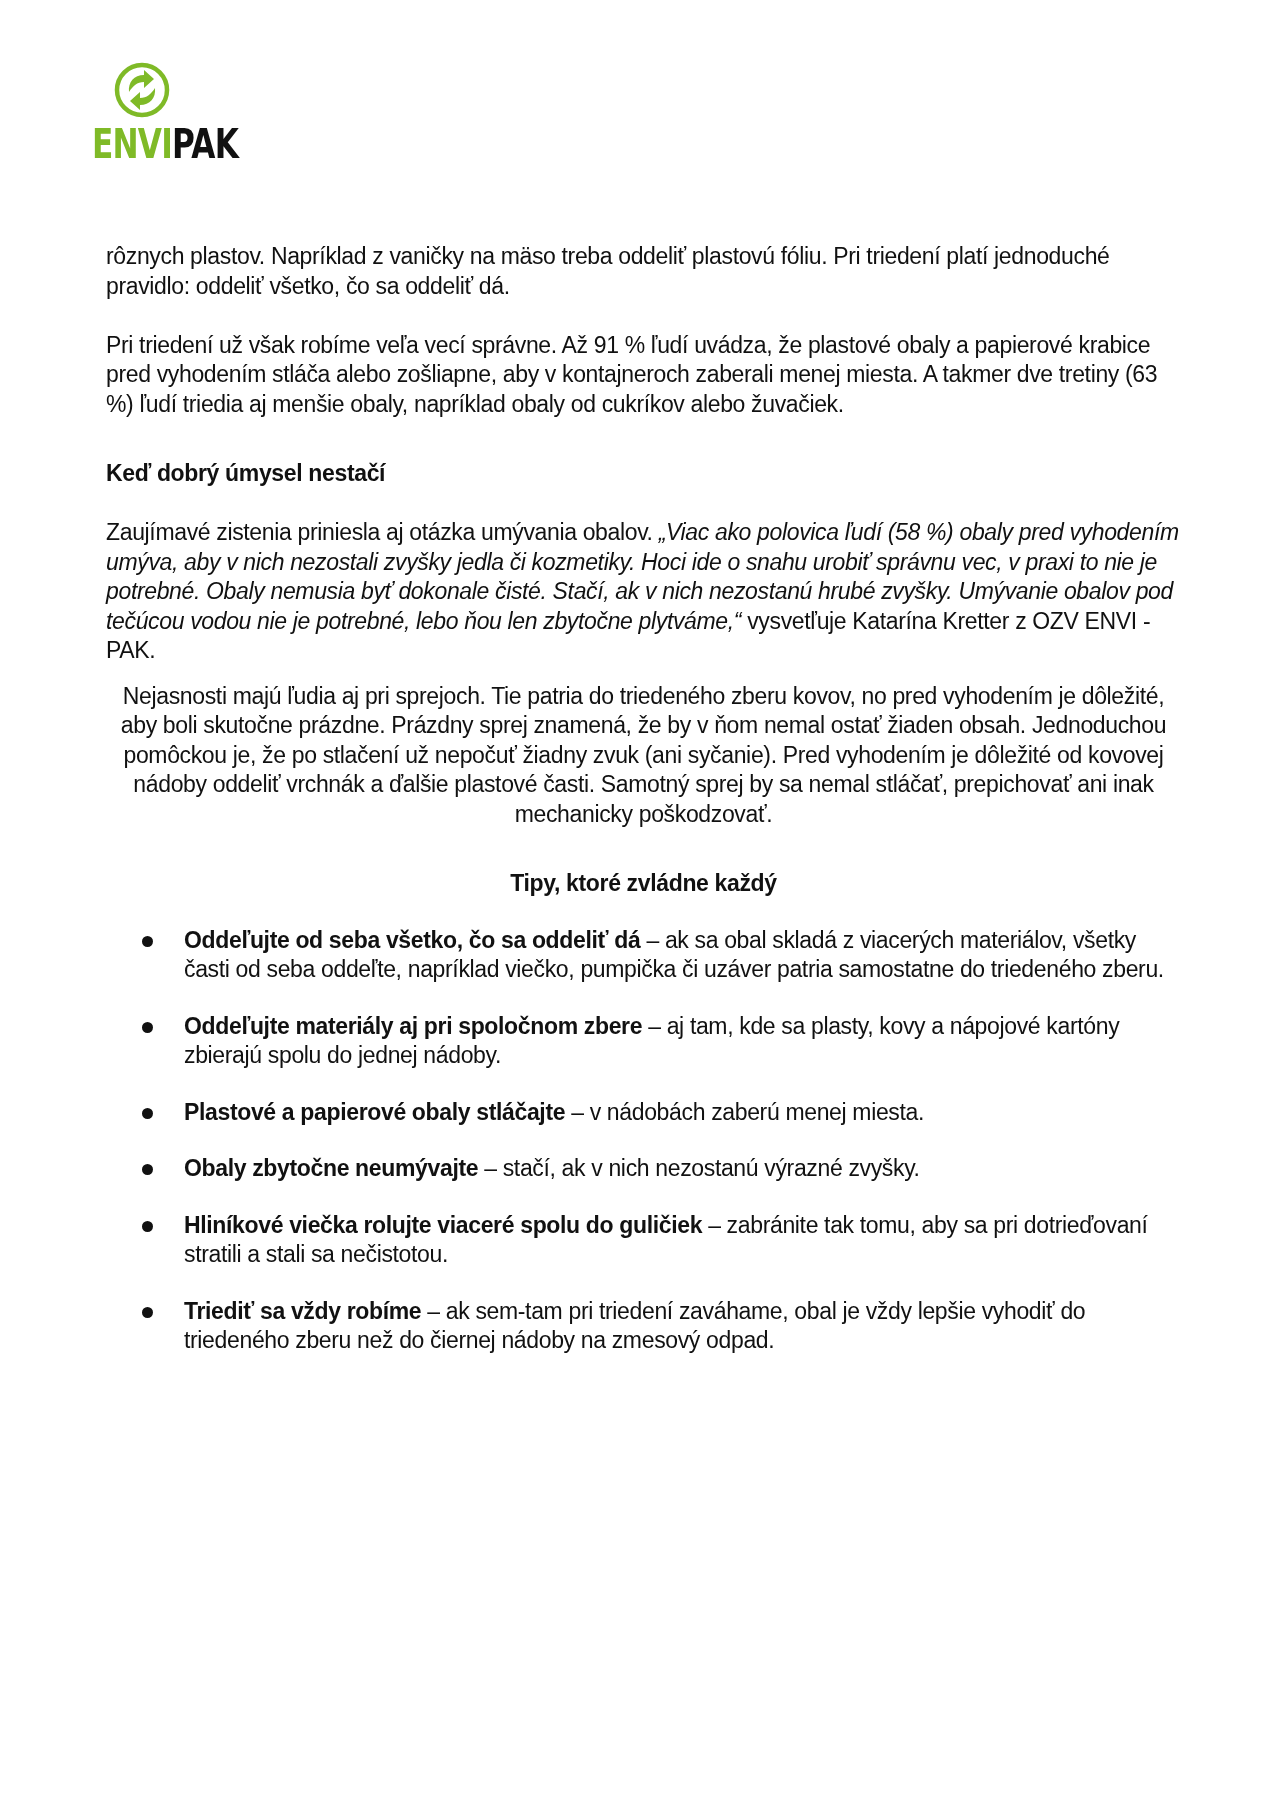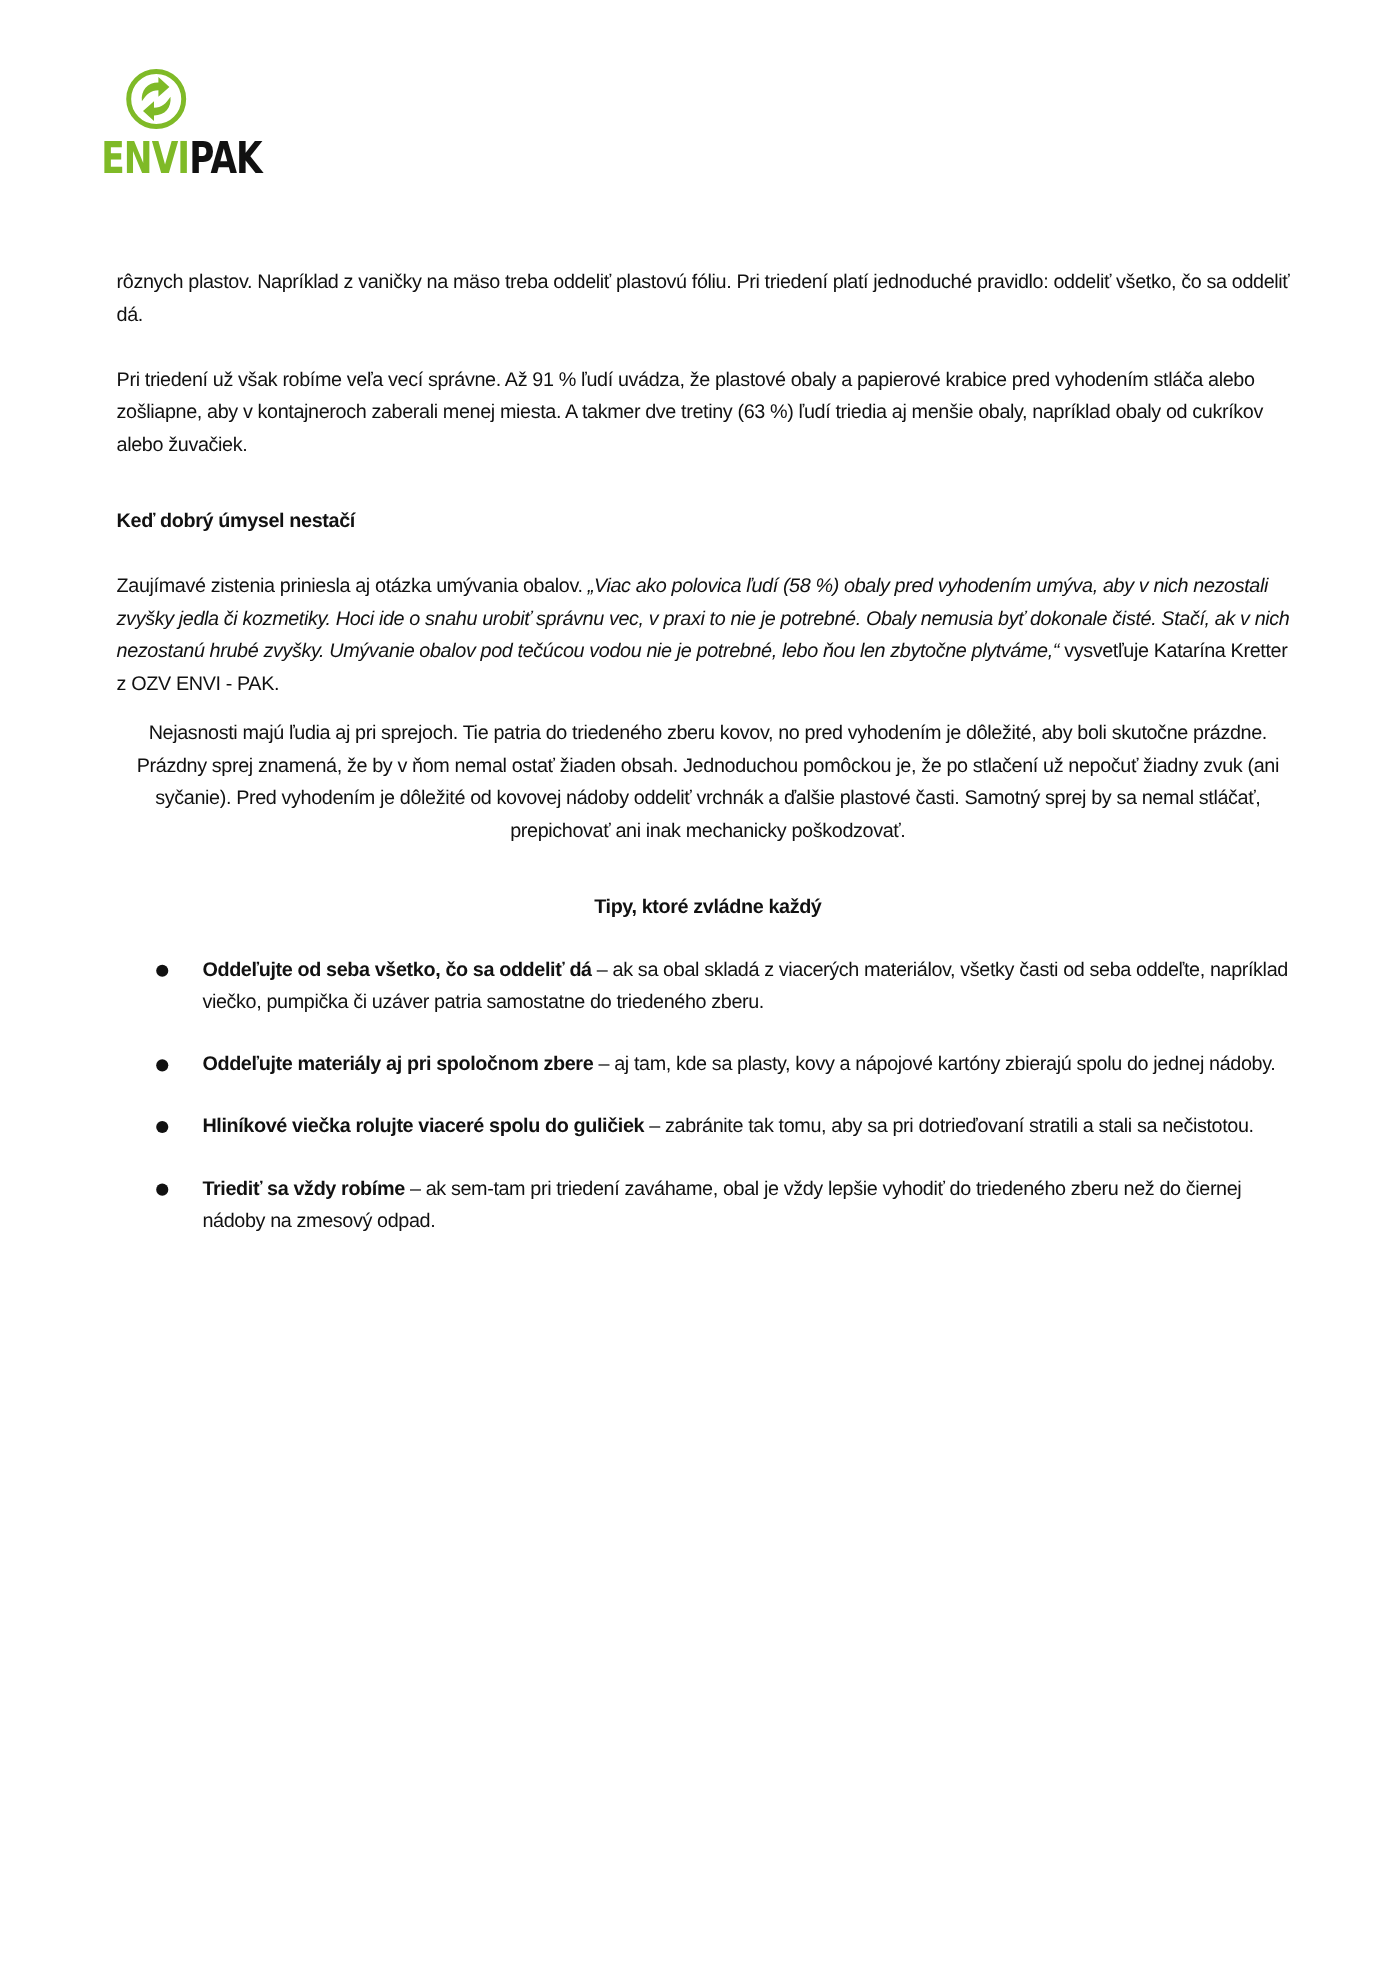--- a/index.html
+++ b/index.html
@@ -6,21 +6,21 @@
     body { width: 1272px; height: 1800px; position: relative; overflow: hidden;
       font-family: "Liberation Sans", sans-serif; color: #111111; }
     .logo { position: absolute; left: 92px; top: 62px; width: 140px; height: 104px; }
     .logo-mark { position: absolute; left: 22px; top: 0; width: 56px; height: 56px; }
     .logo-text { position: absolute; left: 0; top: 58px; font-family: "DejaVu Sans", sans-serif;
       font-weight: bold; font-size: 40px; letter-spacing: -1px; line-height: 48px;
       transform: scaleX(0.78); transform-origin: left top; white-space: nowrap; }
     .logo-text .g { color: #7fba27; }
     .logo-text .k { color: #111111; }
     .content { position: absolute; left: 106px; top: 242px; width: 1075px;
-      font-size: 18px; line-height: 29.5px; letter-spacing: -0.35px; }
+      font-size: 23px; line-height: 29.5px; letter-spacing: -0.35px; }
     p { margin: 0; }
     .gap-lg { margin-top: 29.5px; }
     .gap-md { margin-top: 16px; text-align: center; }
     .h { font-weight: bold; margin-top: 40px; }
     i { font-style: italic; }
     ul { list-style: none; margin: 22px 0 0 0; padding: 0; }
     li { position: relative; padding-left: 78px; margin-top: 27px; }
     li .bullet { position: absolute; left: 36px; top: 10px; width: 11px; height: 11px;
       border-radius: 50%; background: #111111; }
     li b { font-weight: bold; }
@@ -47,16 +47,18 @@
   <p class="gap-lg"><span>Zaujímavé zistenia priniesla aj otázka umývania obalov. </span><i>„Viac ako polovica ľudí (58 %) obaly pred vyhodením umýva, aby v nich nezostali zvyšky jedla či kozmetiky. Hoci ide o snahu urobiť správnu vec, v praxi to nie je potrebné. Obaly nemusia byť dokonale čisté. Stačí, ak v nich nezostanú hrubé zvyšky. Umývanie obalov pod tečúcou vodou nie je potrebné, lebo ňou len zbytočne plytváme,“</i><span> vysvetľuje Katarína Kretter z OZV ENVI - PAK.</span></p>
 
   <p class="gap-md">Nejasnosti majú ľudia aj pri sprejoch. Tie patria do triedeného zberu kovov, no pred vyhodením je dôležité, aby boli skutočne prázdne. Prázdny sprej znamená, že by v ňom nemal ostať žiaden obsah. Jednoduchou pomôckou je, že po stlačení už nepočuť žiadny zvuk (ani syčanie).  Pred vyhodením je dôležité od kovovej nádoby oddeliť vrchnák a ďalšie plastové časti. Samotný sprej by sa nemal stláčať, prepichovať ani inak mechanicky poškodzovať.</p>
 
   <p class="gap-md h">Tipy, ktoré zvládne každý</p>
 
 
   <ul>
     <li><span class="bullet"></span><b>Oddeľujte od seba všetko, čo sa oddeliť dá</b><span> – ak sa obal skladá z viacerých materiálov, všetky časti od seba oddeľte, napríklad viečko, pumpička či uzáver patria samostatne do triedeného zberu.</span></li>
     <li><span class="bullet"></span><b>Oddeľujte materiály aj pri spoločnom zbere</b><span> – aj tam, kde sa plasty, kovy a nápojové kartóny zbierajú spolu do jednej nádoby.</span></li>
+    <li><span class="bullet"></span><b>Plastové a papierové obaly stláčajte</b><span> – v nádobách zaberú menej miesta.</span></li>
+    <li><span class="bullet"></span><b>Obaly zbytočne neumývajte</b><span> – stačí, ak v nich nezostanú výrazné zvyšky.</span></li>
     <li><span class="bullet"></span><b>Hliníkové viečka rolujte viaceré spolu do guličiek</b><span> – zabránite tak tomu, aby sa pri dotrieďovaní stratili a stali sa nečistotou.</span></li>
     <li><span class="bullet"></span><b>Triediť sa vždy robíme</b><span> – ak sem-tam pri triedení zaváhame, obal je vždy lepšie vyhodiť do triedeného zberu než do čiernej nádoby na zmesový odpad.</span></li>
   </ul>
 </div>
 
 </body></html>

